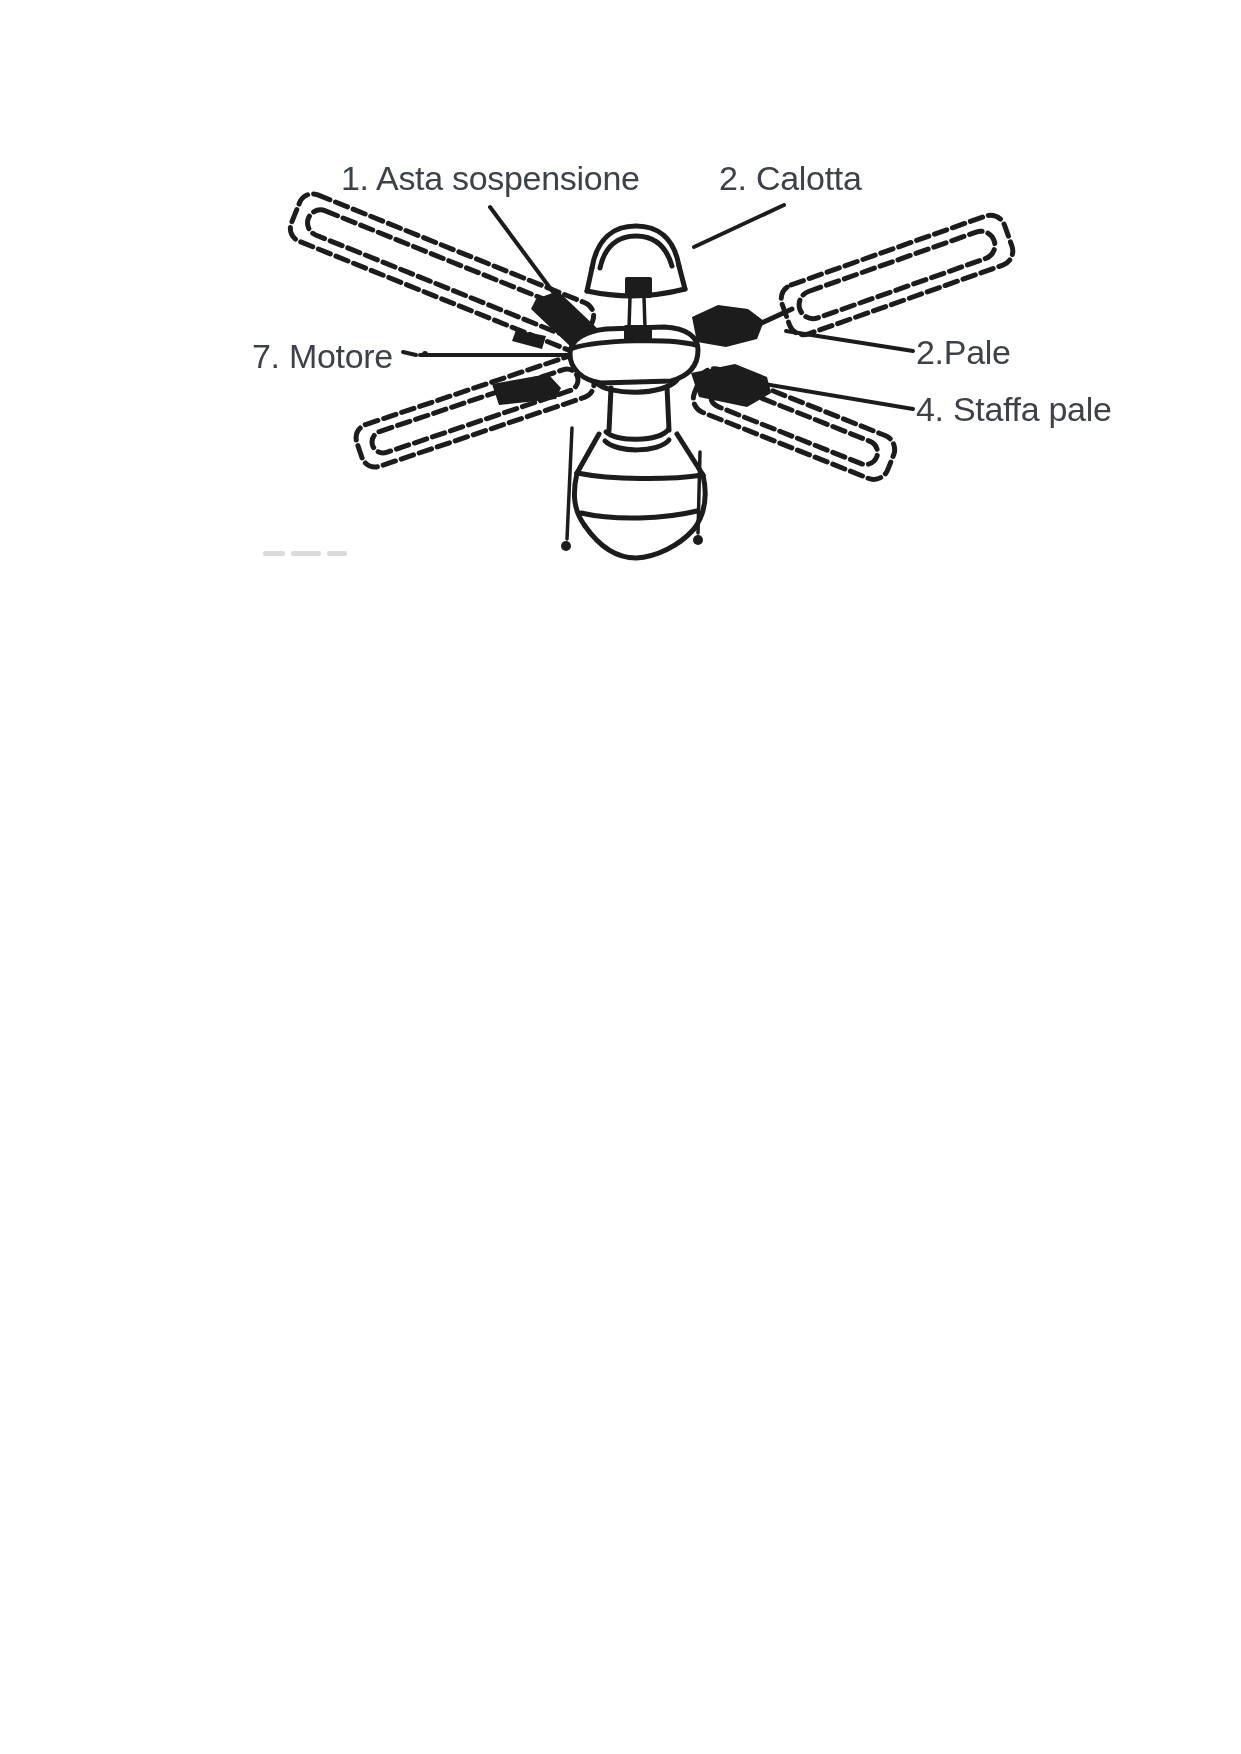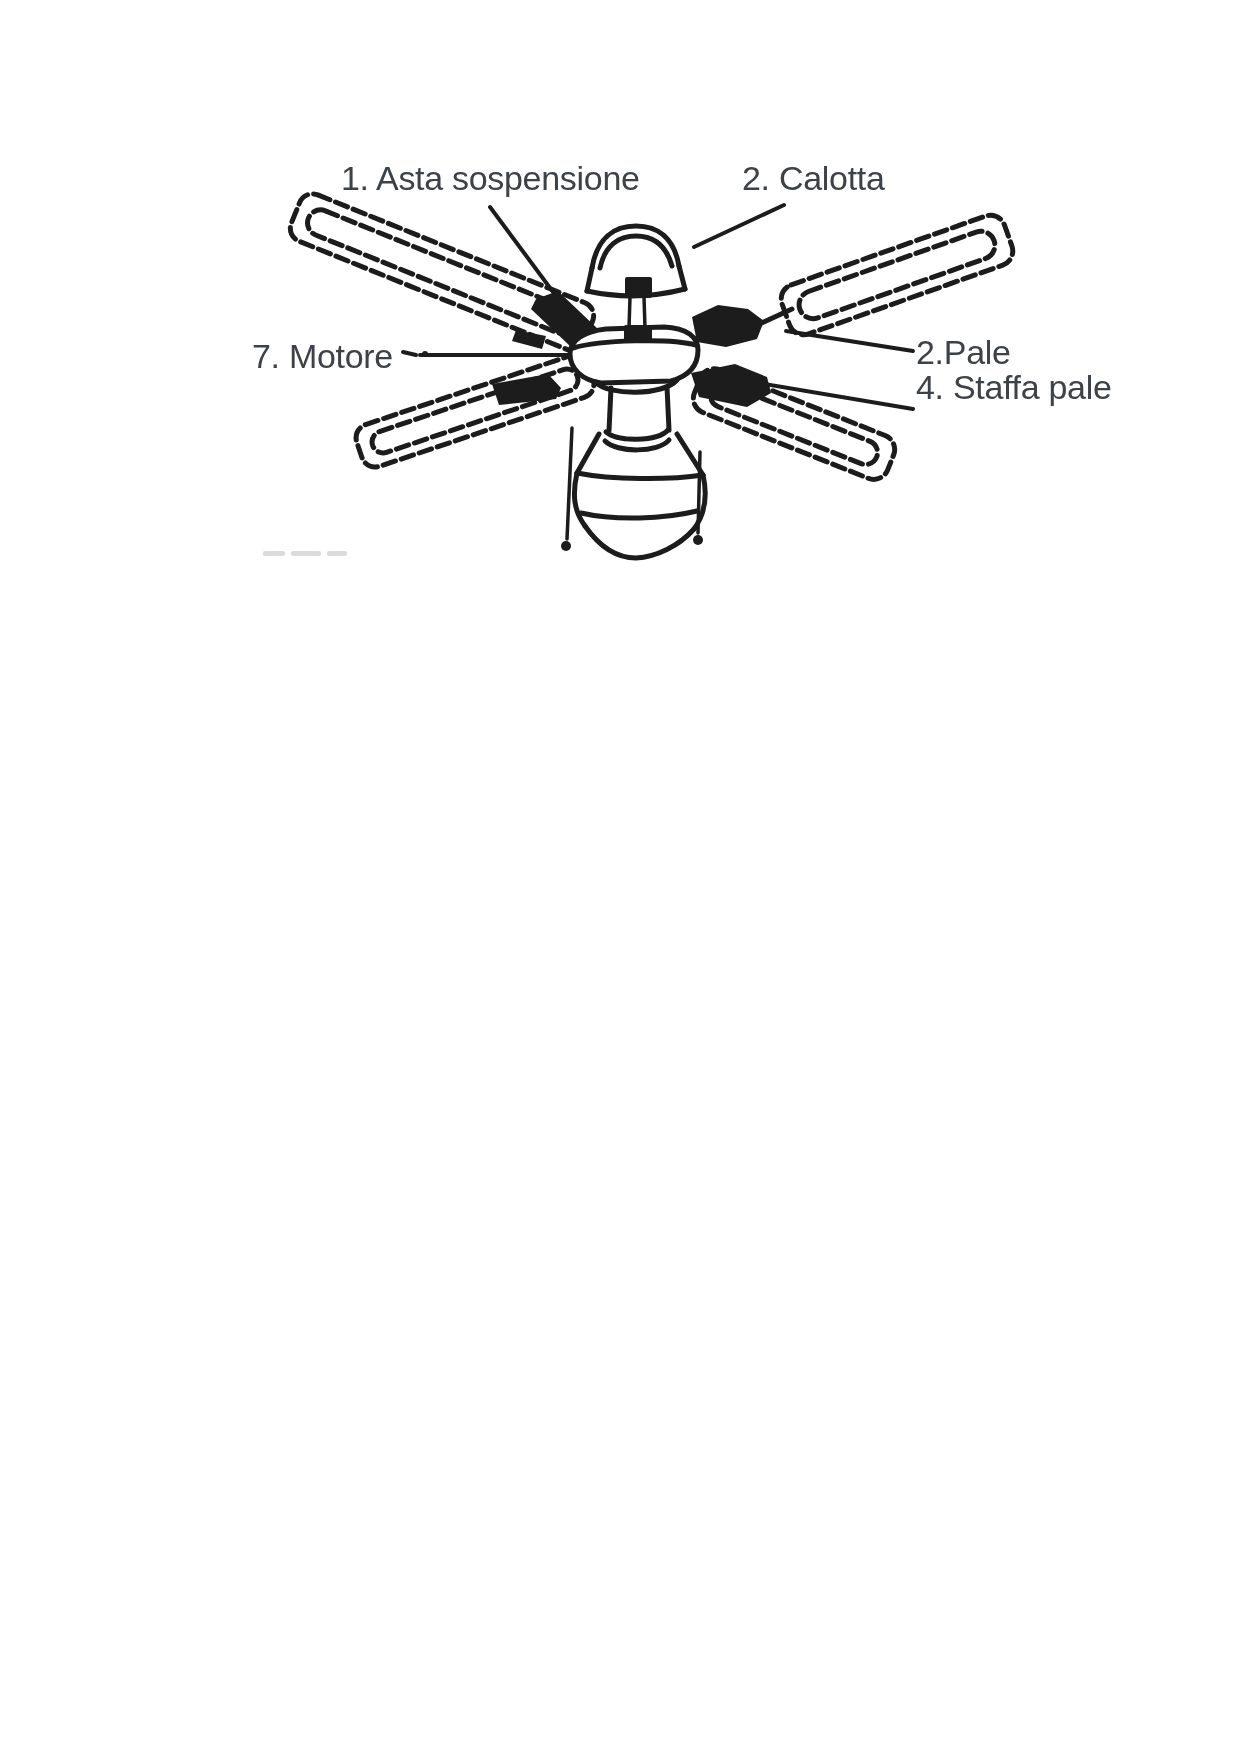--- a/index.html
+++ b/index.html
@@ -119,21 +119,21 @@
 
     <g class="smudge">
       <rect x="263" y="551" width="22" height="5" rx="2"></rect>
       <rect x="291" y="551" width="30" height="5" rx="2"></rect>
       <rect x="327" y="551" width="20" height="5" rx="2"></rect>
     </g>
   </svg>
 
   <div class="label" style="left:341px; top:159px">1. Asta sospensione</div>
 
-  <div class="label" style="left:742px; top:159px">2. Calotta</div>
+  <div class="label" style="left:719px; top:159px">2. Calotta</div>
 
   <div class="label" style="left:916px; top:333px">2.Pale</div>
 
-  <div class="label" style="left:916px; top:368px">4. Staffa pale</div>
+  <div class="label" style="left:916px; top:390px">4. Staffa pale</div>
 
   <div class="label" style="left:252px; top:337px">7. Motore</div>
 
 </div>
 
 </body></html>

